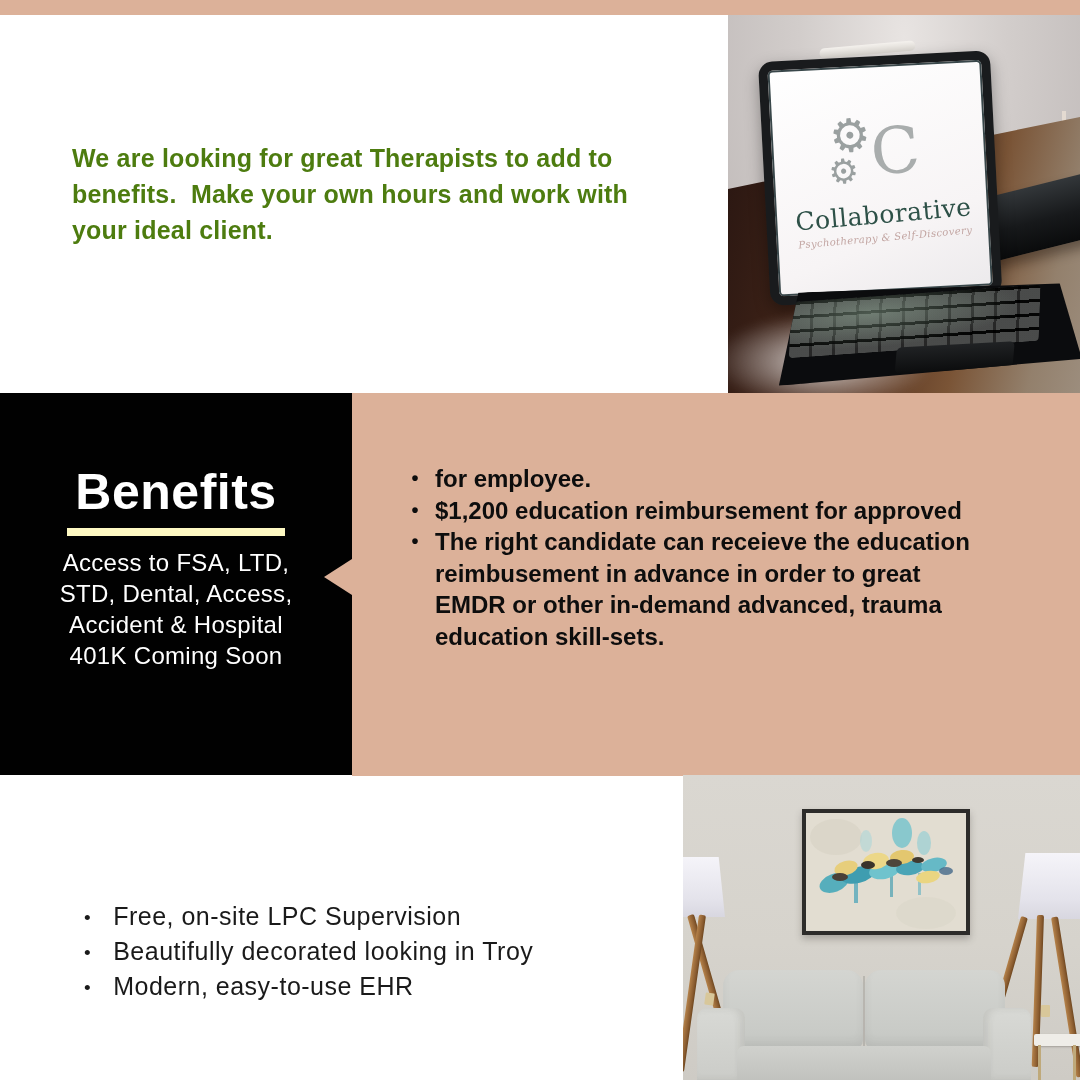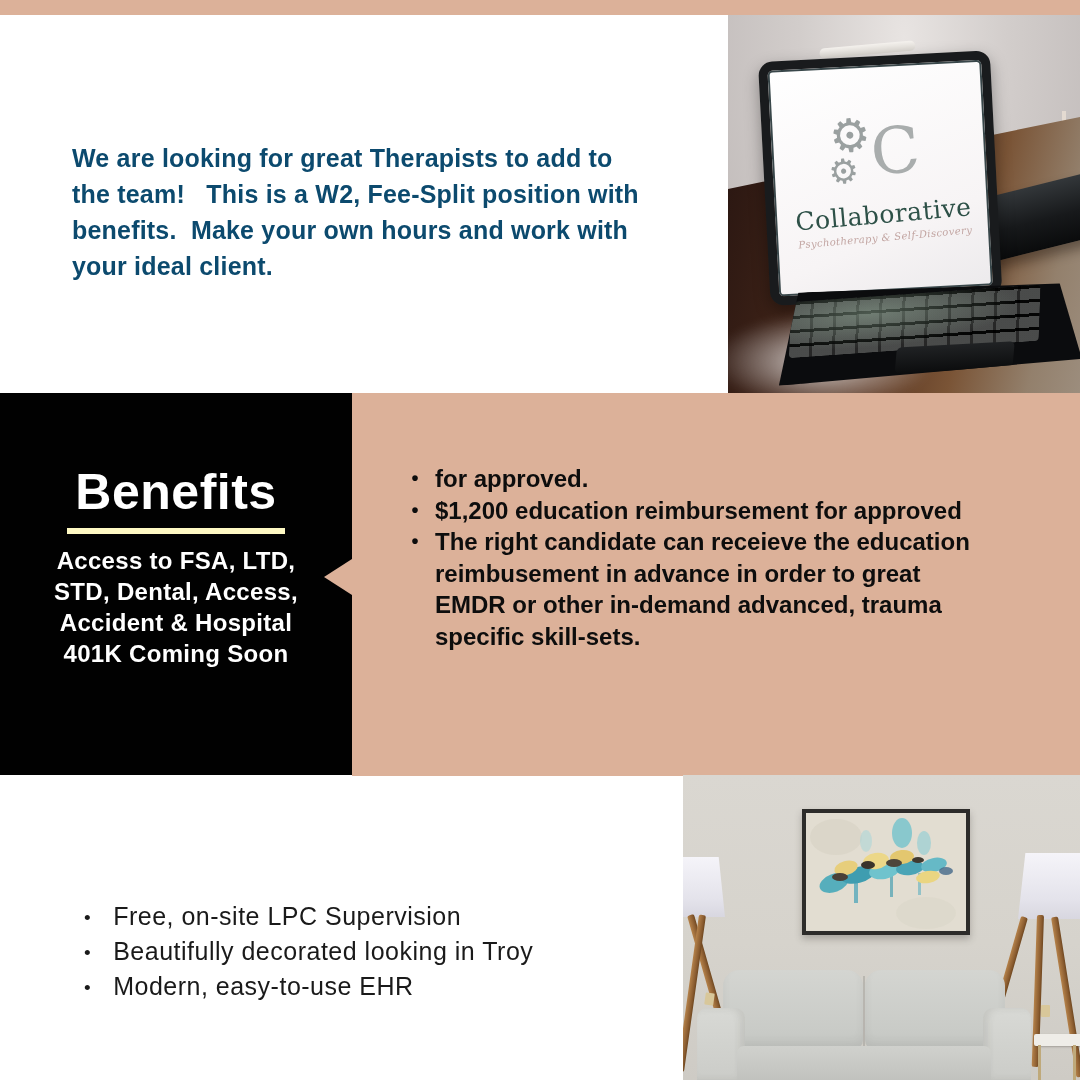--- a/index.html
+++ b/index.html
@@ -4,21 +4,21 @@
 <style>
   html,body{margin:0;padding:0;background:#ffffff;}
   .canvas{
     position:relative;width:1080px;height:1080px;overflow:hidden;
     background:#ffffff;font-family:"Liberation Sans",sans-serif;
   }
   
   .top-strip{position:absolute;left:0;top:0;width:1080px;height:15px;background:#dcb199;}
 
   
-  .intro{position:absolute;left:72px;top:140px;color:#0c4a6e;}
+  .intro{position:absolute;left:72px;top:140px;color:#4d7c0f;}
   .intro-line{
     font-weight:bold;font-size:25px;line-height:36px;letter-spacing:.2px;white-space:pre;
   }
 
   
   .photo-laptop{
     position:absolute;left:728px;top:15px;width:352px;height:378px;overflow:hidden;
     background:radial-gradient(ellipse at 50% 6%,#e8e4e2 0%,#d2cdcb 42%,#bcb6b5 100%);
   }
   .wall-trim{position:absolute;right:14px;top:96px;width:4px;height:140px;background:rgba(236,226,214,.75);}
@@ -85,23 +85,23 @@
     background:linear-gradient(180deg,#202224,#0c0d0e);border-radius:5px;transform:skewX(-8deg);
   }
 
   
   .black-panel{
     position:absolute;left:0;top:393px;width:352px;height:382px;background:#010101;
     color:#ffffff;text-align:center;
   }
   .benefits-title{
     display:inline-block;margin-top:70px;font-size:50px;font-weight:bold;
-    letter-spacing:.5px;border-bottom:6px solid #fef9c3;padding:0 8px 7px;
-  }
-  .benefits-sub{margin-top:11px;font-size:24px;font-weight:bold;line-height:31px;letter-spacing:.3px;}
+    letter-spacing:.5px;border-bottom:8px solid #fef9c3;padding:0 8px 7px;
+  }
+  .benefits-sub{margin-top:11px;font-size:24px;font-weight:normal;line-height:31px;letter-spacing:.3px;}
   .salmon-panel{
     position:absolute;left:352px;top:393px;width:728px;height:383px;background:#dcb199;
   }
   .arrow-left{
     position:absolute;left:-28px;top:166px;width:0;height:0;
     border-top:18px solid transparent;border-bottom:18px solid transparent;
     border-right:28px solid #dcb199;
   }
   .benefit-list{position:absolute;left:56px;top:70px;margin:0;padding:0;list-style:none;
     color:#0d0d0d;font-weight:bold;font-size:24px;line-height:31.5px;}
@@ -161,21 +161,20 @@
 </style>
 </head>
 <body>
 
 <div class="canvas">
 
   <div class="top-strip"></div>
 
   <div class="intro">
     <div class="intro-line">We are looking for great Therapists to add to</div>
-    <div class="intro-line">the team!   This is a W2, Fee-Split position with</div>
     <div class="intro-line">benefits.  Make your own hours and work with</div>
     <div class="intro-line">your ideal client.</div>
   </div>
 
   <div class="photo photo-laptop">
     <div class="wall-trim"></div>
     <div class="desk"></div>
     <div class="desk-reflection"></div>
     <div class="phone"></div>
     <div class="tablet-group">
@@ -207,36 +206,36 @@
       <div>401K Coming Soon</div>
     </div>
   </div>
 
   <div class="salmon-panel">
     <div class="arrow-left"></div>
     <ul class="benefit-list">
       <li class="benefit-item">
         <span class="dot">•</span>
         <div>
-          <div>for approved.</div>
+          <div>for employee.</div>
         </div>
       </li>
       <li class="benefit-item">
         <span class="dot">•</span>
         <div>
           <div>$1,200 education reimbursement for approved</div>
         </div>
       </li>
       <li class="benefit-item">
         <span class="dot">•</span>
         <div>
           <div>The right candidate can receieve the education</div>
           <div>reimbusement in advance in order to great</div>
           <div>EMDR or other in-demand advanced, trauma</div>
-          <div>specific skill-sets.</div>
+          <div>education skill-sets.</div>
         </div>
       </li>
     </ul>
   </div>
 
   <div class="perks">
     <div class="perk">
       <span class="dot2">•</span>
       <span>Free, on-site LPC Supervision</span>
     </div>

